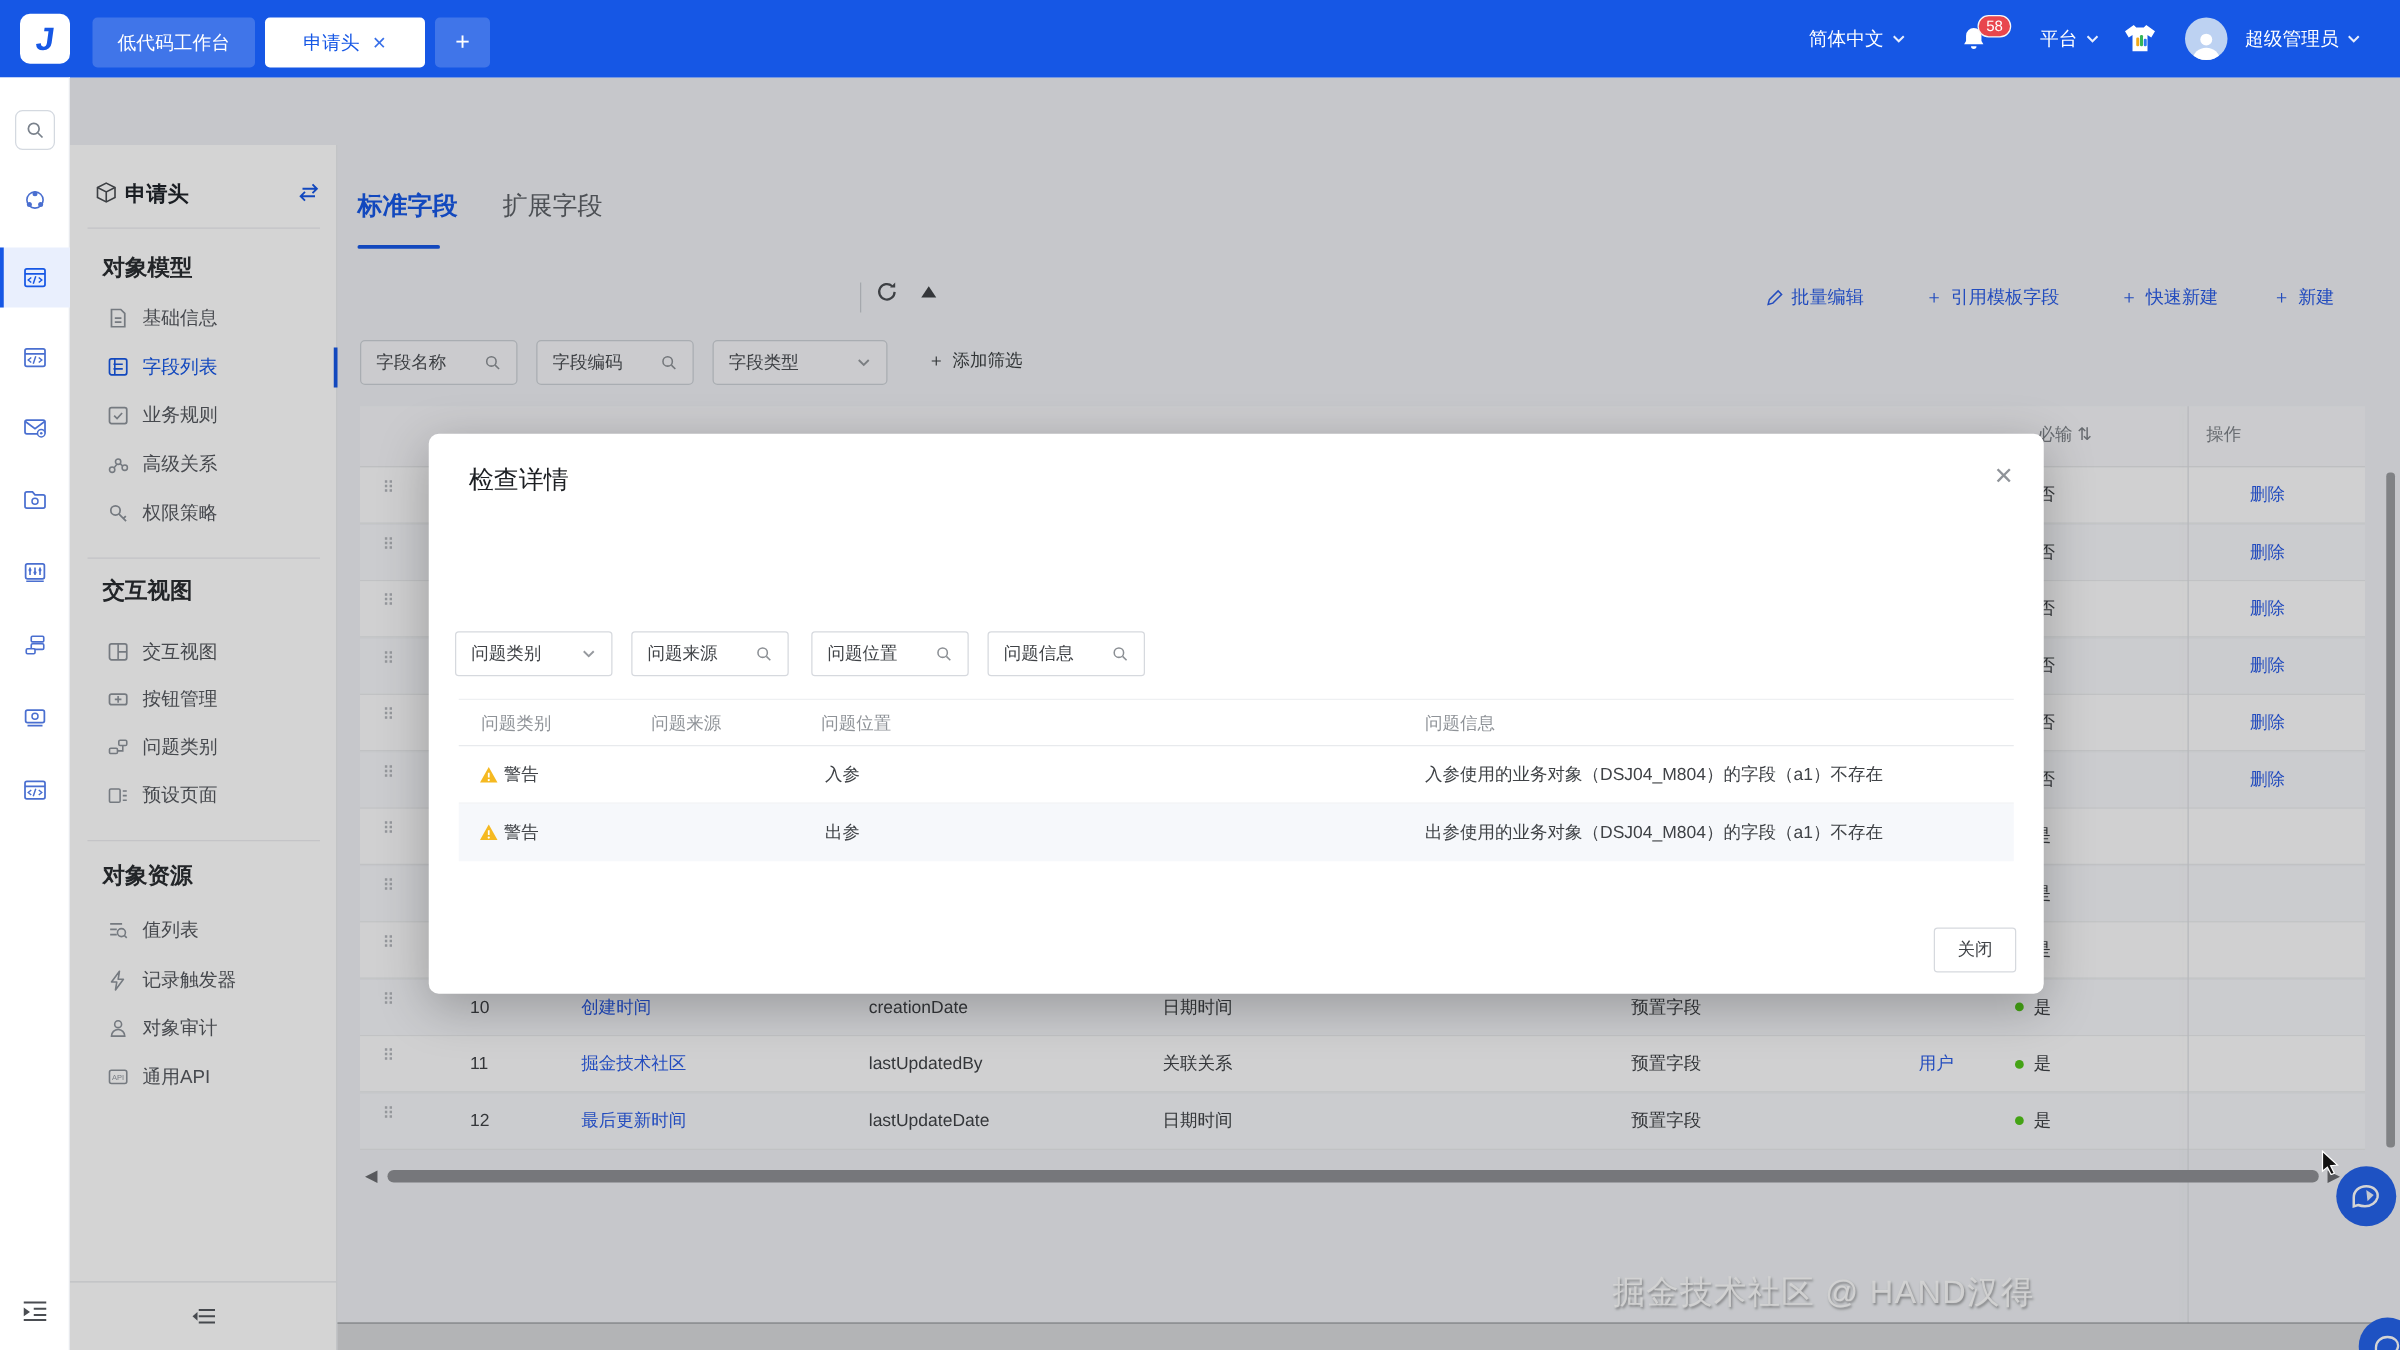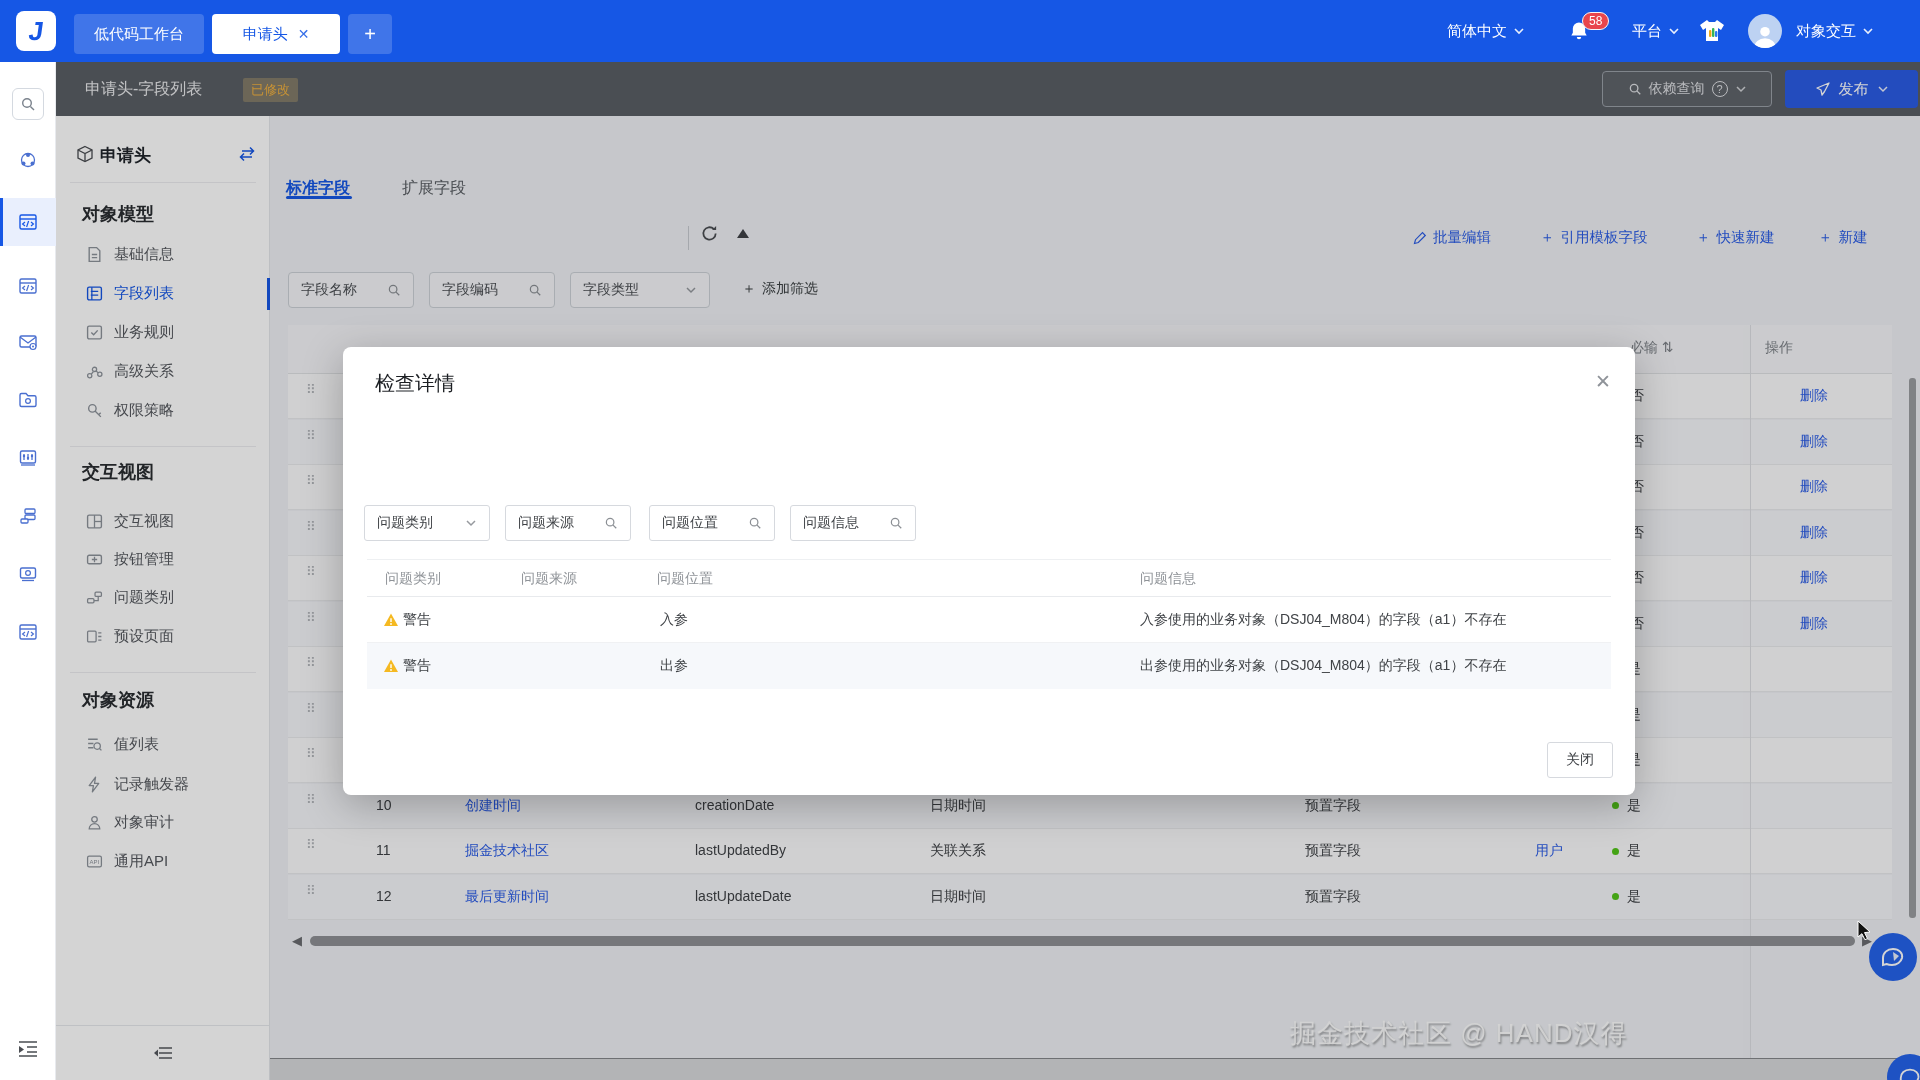--- a/index.html
+++ b/index.html
@@ -51,21 +51,21 @@
   .sb-item{position:absolute;left:0;width:214px;height:36px;color:#55585e;font-size:15px;cursor:pointer}
   .sb-item .ico{position:absolute;left:30px;top:9px;color:#8d939b}
   .sb-item .lbl{position:absolute;left:58px;top:8px}
   .sb-item.active{color:#1657e5}
   .sb-item.active .ico{color:#1657e5}
   .sb-item.active::after{content:"";position:absolute;right:0;top:2px;width:3px;height:32px;background:#1657e5}
   .sb-foot{position:absolute;left:0;top:909px;width:213px;height:55px;border-top:1px solid #e6e8ec;display:flex;align-items:center;justify-content:center;color:#55585e}
 
   
   .main{position:absolute;left:270px;top:116px;width:1650px;height:964px;z-index:1}
-  .ctab{position:absolute;top:62px;font-size:16px;color:#5c6066;cursor:pointer}
+  .ctab{position:absolute;top:35px;font-size:20px;color:#5c6066;cursor:pointer}
   .ctab.active{color:#1657e5;font-weight:bold}
   .ctab-underline{position:absolute;top:80px;height:3px;background:#1657e5;border-radius:2px}
   .searchbox{position:absolute;left:18px;top:104px;width:380px;height:36px;border:1px solid #ccd0d6;border-radius:4px;
              display:flex;align-items:center;gap:8px;padding:0 10px;color:#9aa0a6;background:rgba(255,255,255,.45)}
   .vdiv{position:absolute;top:110px;width:1px;height:24px;background:#c7cbd1}
   .tool{position:absolute;color:#4a4d52}
   .linkbtn{position:absolute;top:112px;color:#2b5ce5;font-size:14.5px;display:flex;align-items:center;gap:6px;cursor:pointer}
   .chip{position:absolute;top:156px;height:36px;border:1px solid #ccd0d6;border-radius:4px;display:flex;align-items:center;
         justify-content:space-between;padding:0 12px;color:#4a4d52;background:rgba(255,255,255,.35)}
   .chip .ci{color:#8b8f94}
@@ -164,21 +164,21 @@
     </div>
     <div class="tright" style="left:1748px">
       <span class="avatar">
         <svg width="26" height="24" viewBox="0 0 24 22">
             <circle cx="12" cy="7" r="4.4" fill="#fff"></circle>
             <path d="M2 22a10 9 0 0 1 20 0z" fill="#fff"></path>
           </svg>
       </span>
     </div>
     <div class="tright" style="left:1796px">
-      <span>对象交互</span>
+      <span>超级管理员</span>
       <svg class="chev" viewBox="0 0 12 12">
           <path d="M2 4l4 4 4-4" fill="none" stroke="#fff" stroke-width="1.6"></path>
         </svg>
     </div>
   </div>
 
   <div class="rail">
     <div class="search-btn">
       <svg width="16" height="16" viewBox="0 0 16 16">
           <circle cx="7" cy="7" r="4.3" fill="none" stroke="currentColor" stroke-width="1.4"></circle>
@@ -257,44 +257,20 @@
     </div>
 
     <div class="rail-bottom">
       <svg width="22" height="18" viewBox="0 0 22 18">
           <path d="M2 2h18M10 7h10M10 12h10M2 16h18" stroke="currentColor" stroke-width="1.6"></path>
           <path d="M2 6l5 3.5L2 13z" fill="currentColor"></path>
         </svg>
     </div>
   </div>
 
-  <div class="headerband">
-    <div class="hb-title">申请头-字段列表</div>
-    <div class="hb-badge">已修改</div>
-    <div class="btn-ghost" style="left:1546px;width:170px">
-      <svg width="14" height="14" viewBox="0 0 16 16">
-          <circle cx="7" cy="7" r="4.3" fill="none" stroke="currentColor" stroke-width="1.5"></circle>
-          <line x1="10.4" y1="10.4" x2="14" y2="14" stroke="currentColor" stroke-width="1.5"></line>
-        </svg>
-      <span>依赖查询</span>
-      <span class="qmark">?</span>
-      <svg class="chev" viewBox="0 0 12 12">
-          <path d="M2 4l4 4 4-4" fill="none" stroke="currentColor" stroke-width="1.5"></path>
-        </svg>
-    </div>
-    <div class="btn-publish" style="left:1729px;width:133px">
-      <svg width="16" height="16" viewBox="0 0 16 16">
-          <path d="M14 2L2 7l4 2 1 5 2.5-3.5L14 2z" fill="none" stroke="#fff" stroke-width="1.3" stroke-linejoin="round"></path>
-        </svg>
-      <span>发布</span>
-      <svg class="chev" viewBox="0 0 12 12">
-          <path d="M2 4l4 4 4-4" fill="none" stroke="#fff" stroke-width="1.5"></path>
-        </svg>
-    </div>
-  </div>
 
   <div class="sidebar">
     <div class="sb-head">
       <svg class="abs" style="left:20px;top:7px" width="18" height="18" viewBox="0 0 18 18">
           <path d="M9 1.5L16 5v8l-7 3.5L2 13V5z" fill="none" stroke="#4a4d52" stroke-width="1.3"></path>
           <path d="M2 5l7 3.5L16 5M9 8.5V16" fill="none" stroke="#4a4d52" stroke-width="1.3"></path>
         </svg>
       <div class="sb-title">申请头</div>
       <svg class="abs" style="left:182px;top:8px" width="18" height="16" viewBox="0 0 18 16">
           <path d="M4 5h11M12 1.5L15.5 5 12 8.5M14 11H3M6 7.5L2.5 11 6 14.5" fill="none" stroke="#1657e5" stroke-width="1.5"></path>

